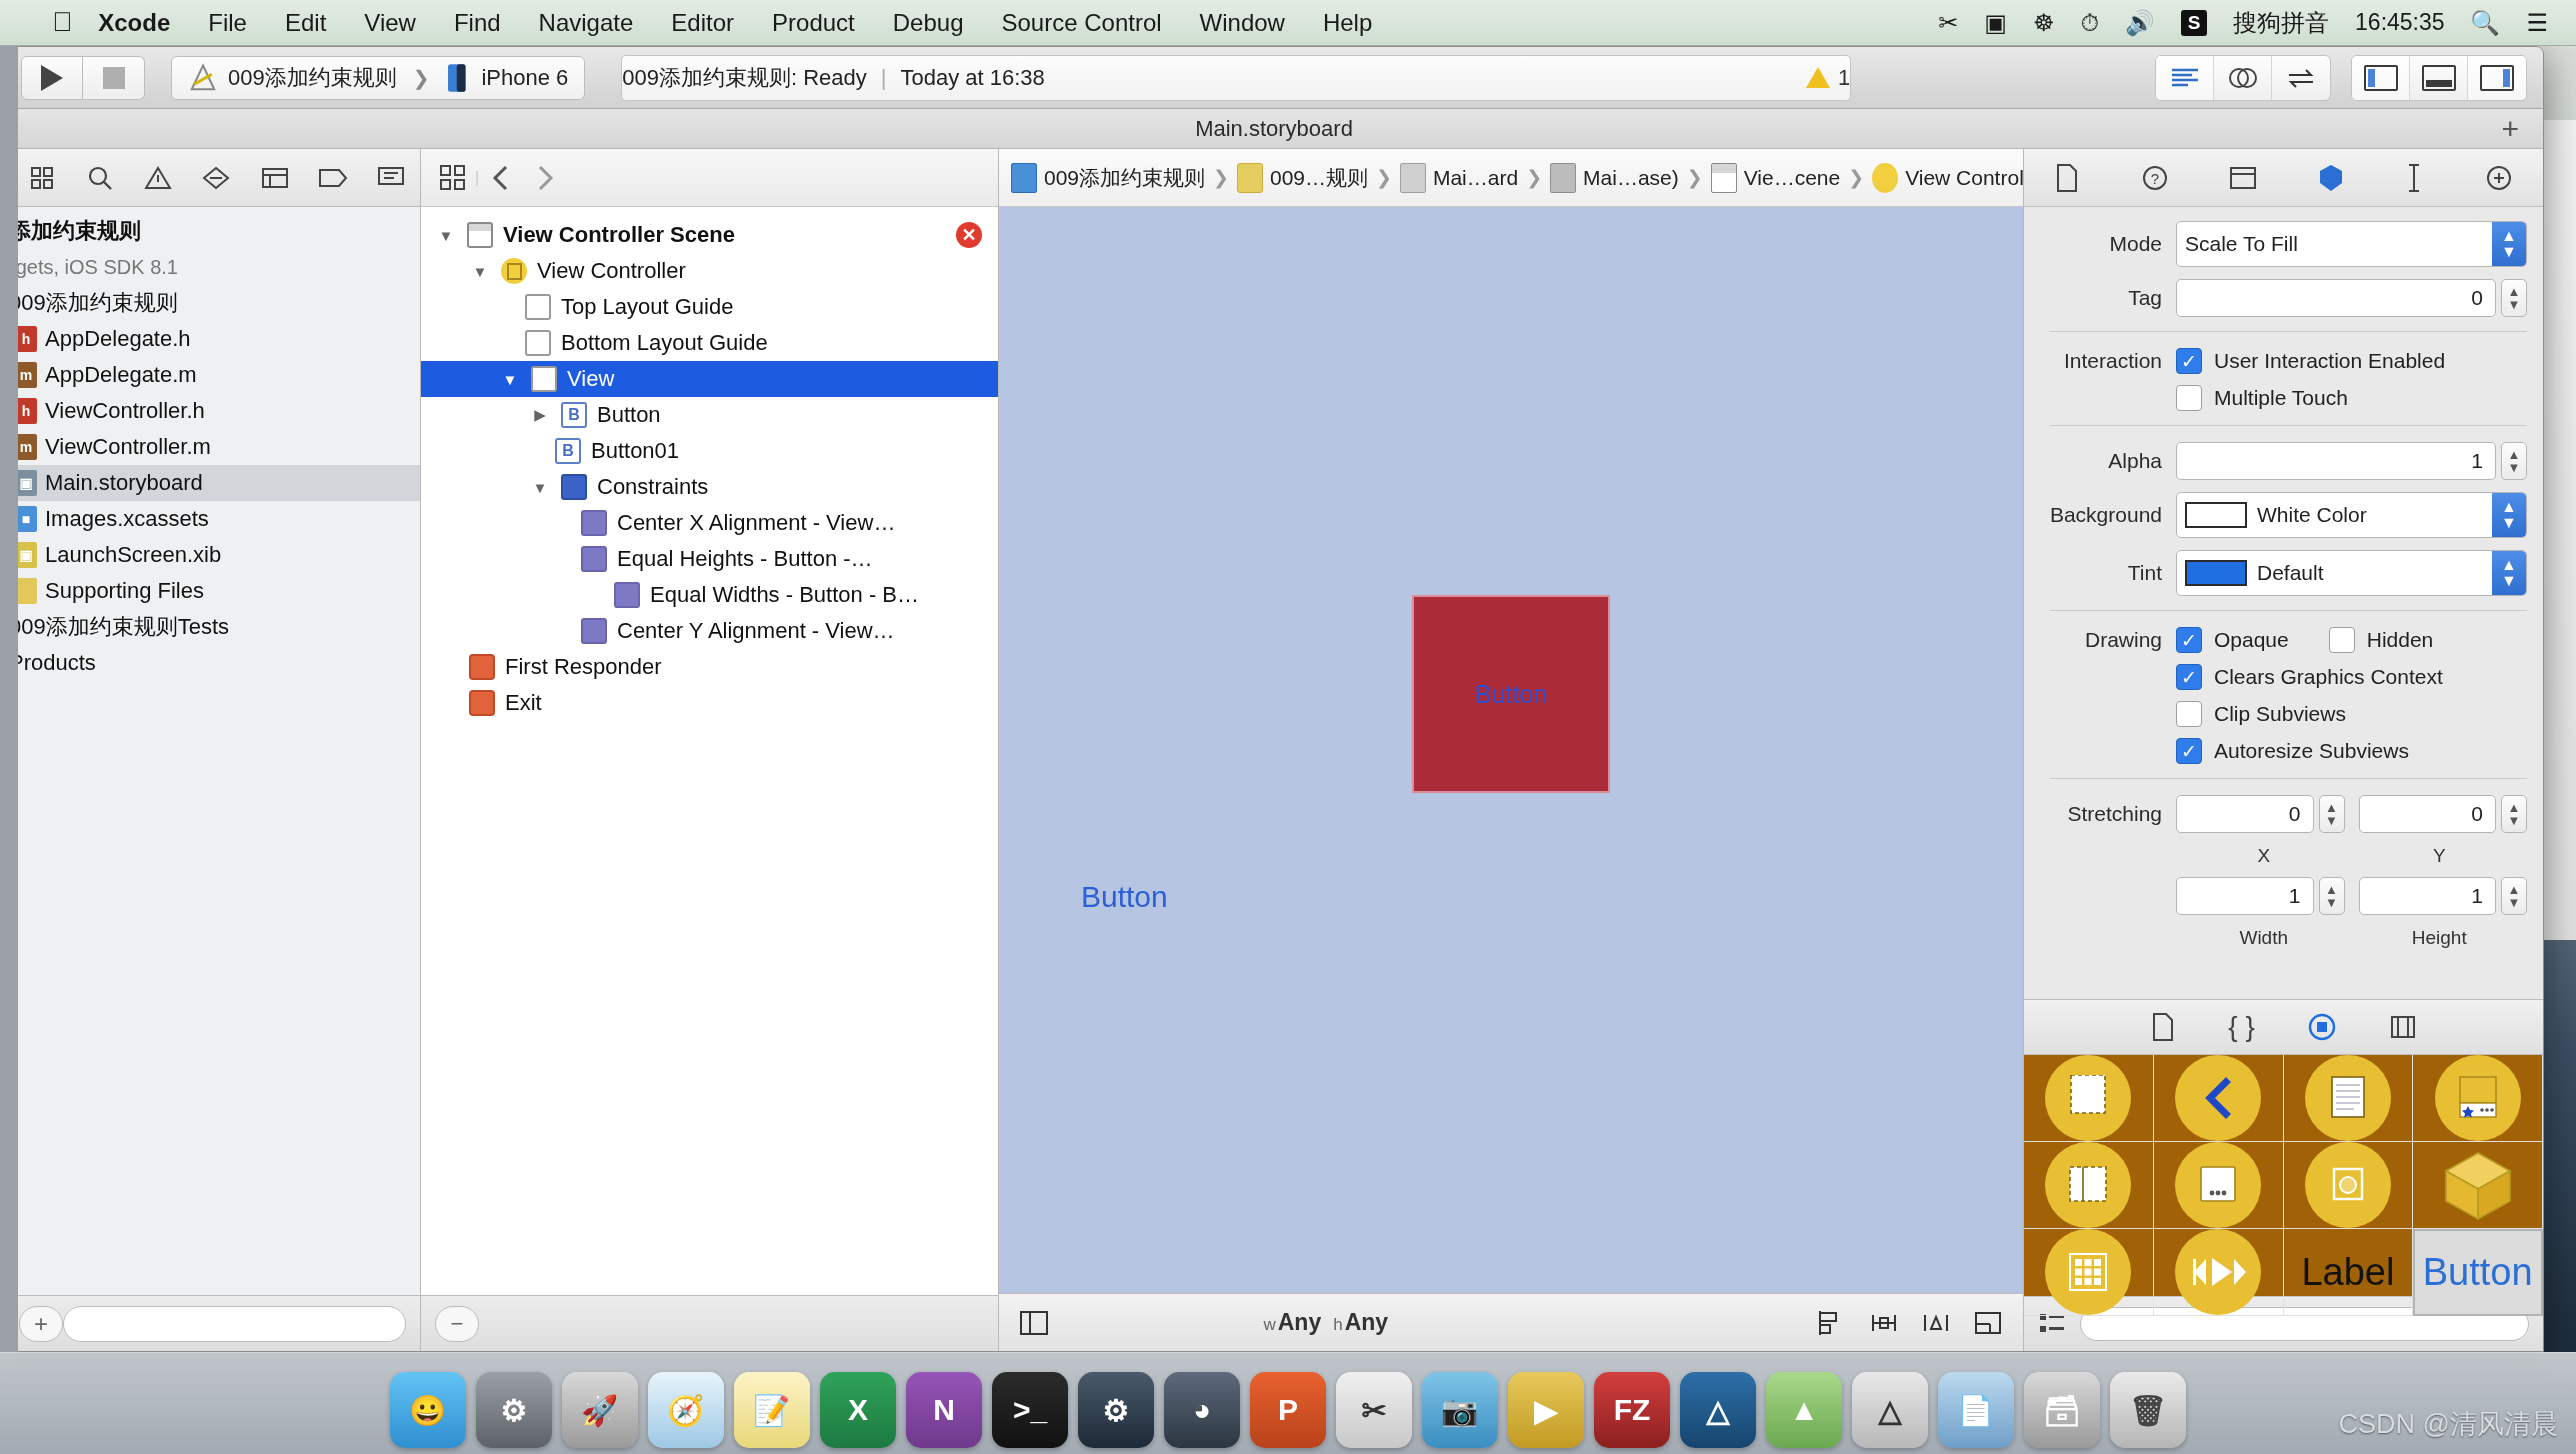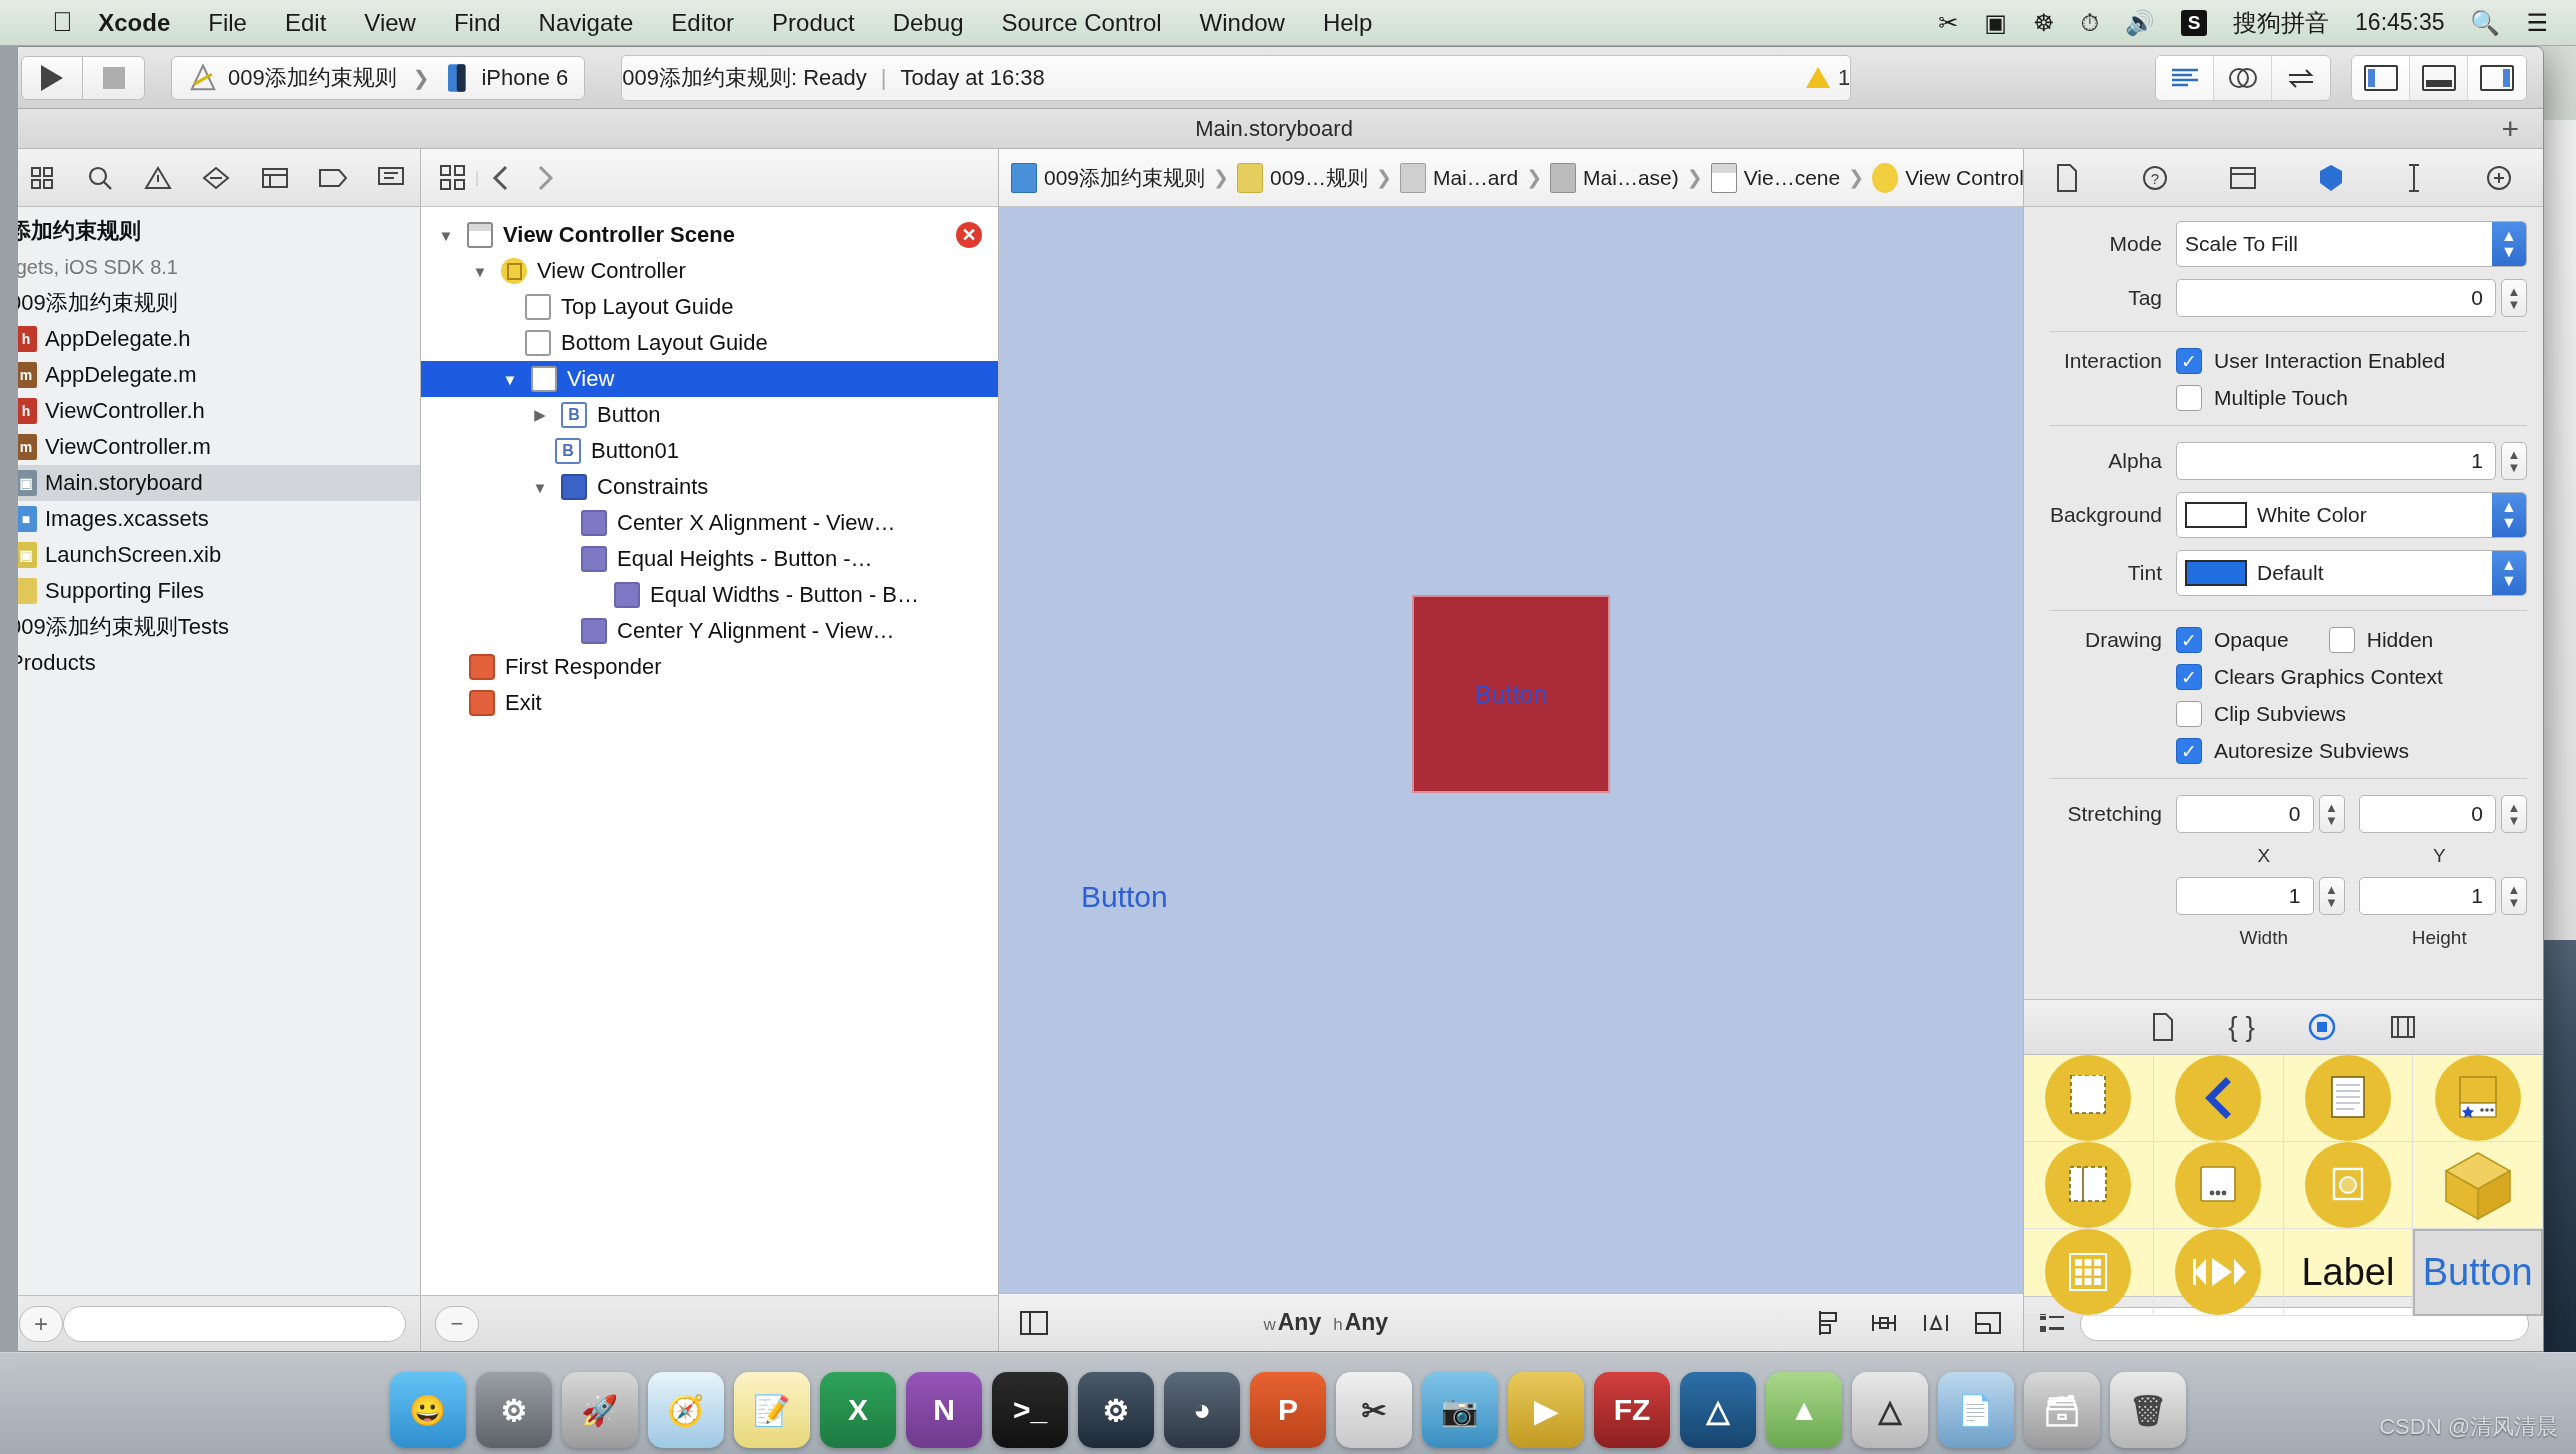--- a/index.html
+++ b/index.html
@@ -179,41 +179,41 @@
   .cbrow { display:flex; align-items:center; margin-bottom:11px;}
   .swatch { width:62px;height:26px;border:2px solid #2b2b2b; margin-right:10px; flex:none;}
   .swatch.white{background:#fff;} .swatch.blue{background:#1f6fe0;}
   .divider { height:1px; background:#cacaca; margin:14px 0 16px 26px;}
   .subl { display:flex; }
   .subl .s { flex:1; text-align:center; font-size:19px; color:#333; }
   .insp-split { height:56px; background:linear-gradient(180deg,#f0f0f0,#e0e0e0);
                 border-top:1px solid #bdbdbd; border-bottom:1px solid #bdbdbd;
                 display:flex; align-items:center; justify-content:center; gap:52px; color:#444;}
   .insp-split .on { color:#1f6fe0; }
-  .lib { height:242px; background:#fef9c3; display:grid; grid-template-columns:repeat(4,1fr);
+  .lib { height:242px; background:#a16207; display:grid; grid-template-columns:repeat(4,1fr);
          grid-template-rows:repeat(3,1fr); border-bottom:1px solid #c6c6c6;}
   .libcell { border-right:1px solid #e0e0e0; border-bottom:1px solid #e0e0e0;
              display:flex; align-items:center; justify-content:center; position:relative;}
   .libcell.sel { background:#dcdcdc; outline:2px solid #b4b4b4; outline-offset:-2px;}
   .circ { width:86px;height:86px;border-radius:50%;background:#e8bf33; display:flex;
           align-items:center;justify-content:center;}
   .lib-foot { height:54px; background:linear-gradient(180deg,#ececec,#dedede); display:flex;
               align-items:center; padding:0 14px; gap:14px;}
   .lib-foot .pill { flex:1; height:34px; background:#fff; border:1px solid #bcbcbc; border-radius:17px;}
 
   
   .dock { position:absolute; left:0; right:0; bottom:0; height:102px;
           background:linear-gradient(180deg, rgba(205,210,214,.93), rgba(168,176,184,.96));
           border-top:1px solid rgba(255,255,255,.5);
           display:flex; align-items:flex-end; justify-content:center; gap:10px; padding-bottom:6px; z-index:30;}
   .dock .app { width:76px;height:76px;border-radius:15px; display:flex; align-items:center;
                justify-content:center; font-size:30px; color:#fff; font-weight:bold;
                box-shadow:0 2px 5px rgba(0,0,0,.25);}
   .dockwrap{position:absolute;left:0;right:0;bottom:0;height:112px;z-index:30;}
-  .watermark { position:absolute; right:18px; bottom:12px; color:#d8dde2; font-size:22px; z-index:35;
+  .watermark { position:absolute; right:18px; bottom:12px; color:#d8dde2; font-size:27px; z-index:35;
                text-shadow:0 1px 2px rgba(0,0,0,.5);}
   .leftedge { position:absolute; left:0; top:46px; width:18px; height:1306px; background:#9aa0a5; z-index:25;}
   .finder-peek { position:absolute; right:0; top:120px; width:36px; height:820px;
                  background:linear-gradient(180deg,#f3f3f3,#e2e2e2); border-left:1px solid #bbb; z-index:15;}
   svg { display:block; }
 </style>
 </head>
 <body>
 
 <div class="screen">

